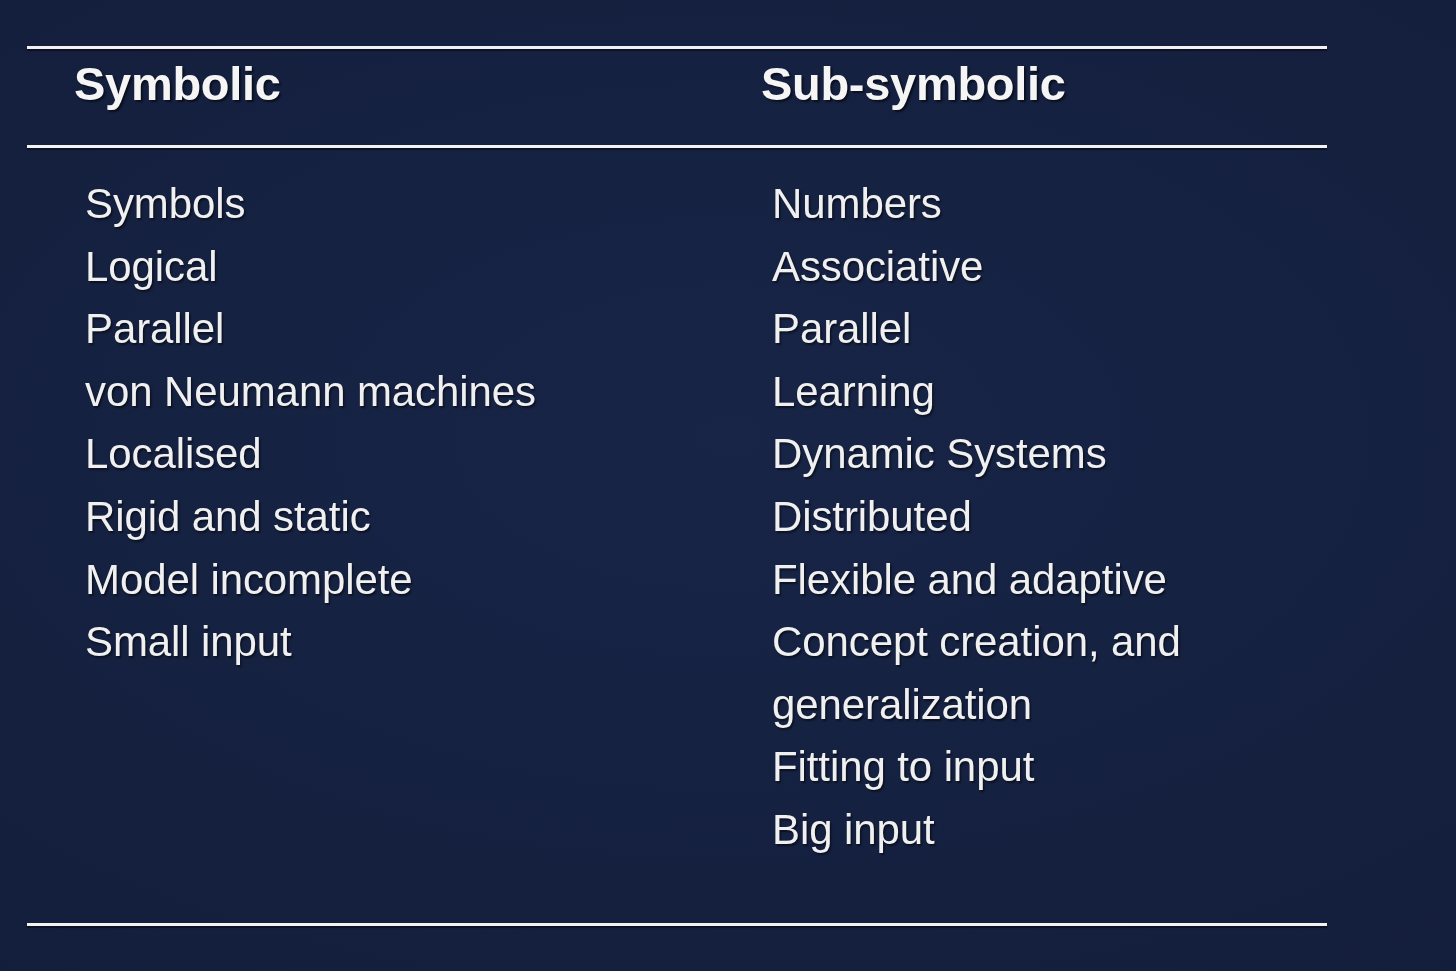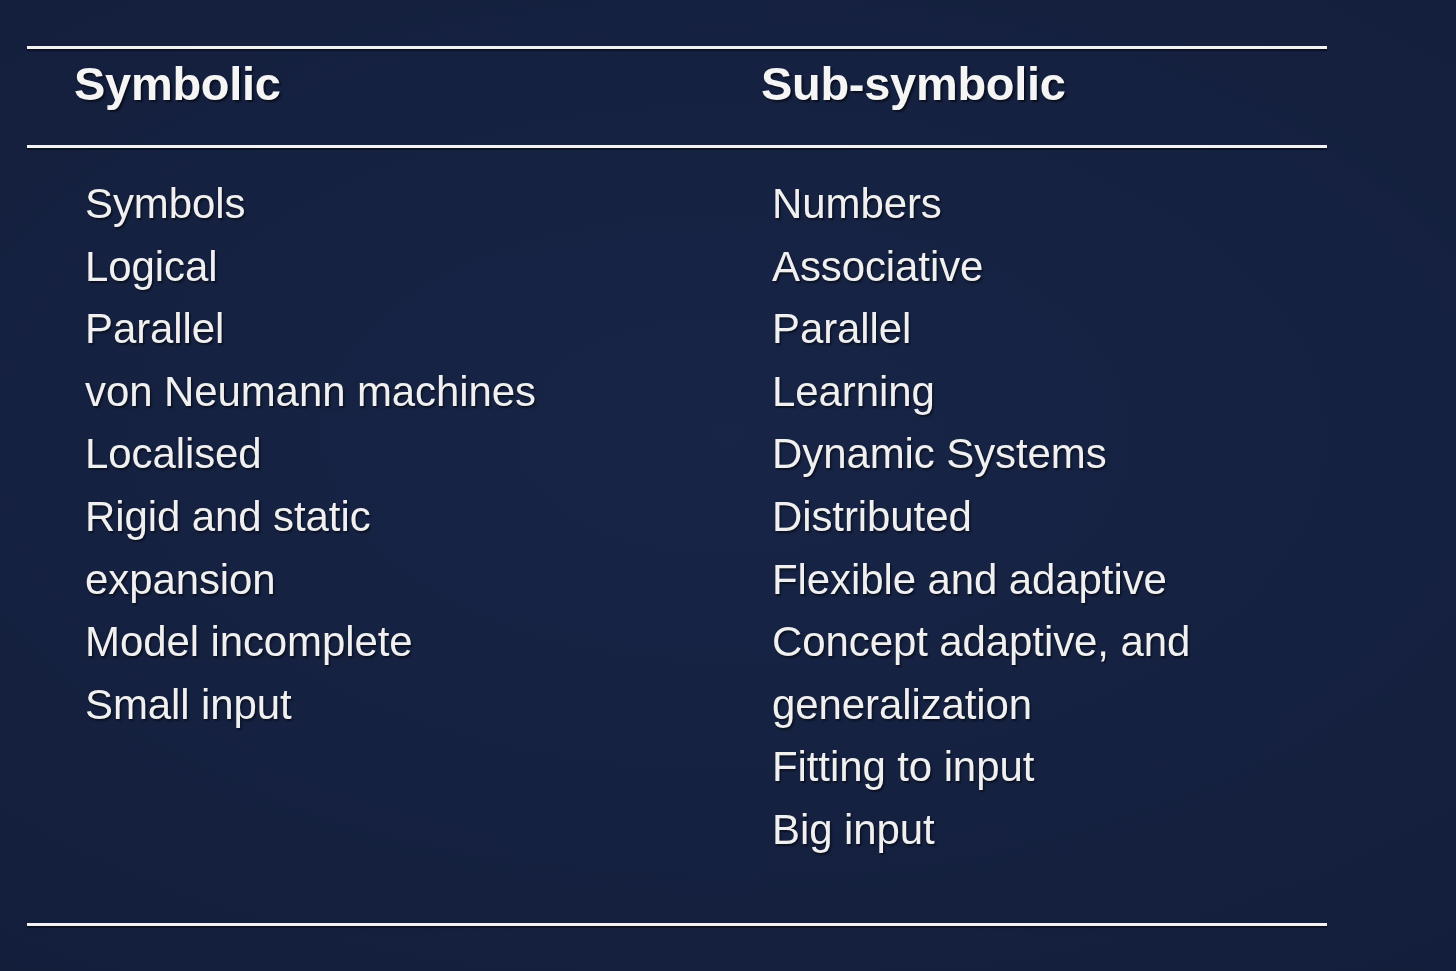--- a/index.html
+++ b/index.html
@@ -115,37 +115,36 @@
 
       <div class="col col-left">
         <div class="col-head">Symbolic</div>
         <ul class="col-list">
           <li>Symbols</li>
           <li>Logical</li>
           <li>Parallel</li>
           <li>von Neumann machines</li>
           <li>Localised</li>
           <li>Rigid and static</li>
-          <li>expansion</li>
           <li>Model incomplete</li>
           <li>Small input</li>
         </ul>
       </div>
 
       <div class="col col-right">
         <div class="col-head">Sub-symbolic</div>
         <ul class="col-list">
           <li>Numbers</li>
           <li>Associative</li>
           <li>Parallel</li>
           <li>Learning</li>
           <li>Dynamic Systems</li>
           <li>Distributed</li>
           <li>Flexible and adaptive</li>
-          <li>Concept adaptive, and</li>
+          <li>Concept creation, and</li>
           <li>generalization</li>
           <li>Fitting to input</li>
           <li>Big input</li>
         </ul>
       </div>
 
     </div>
   </div>
 </div>
 

